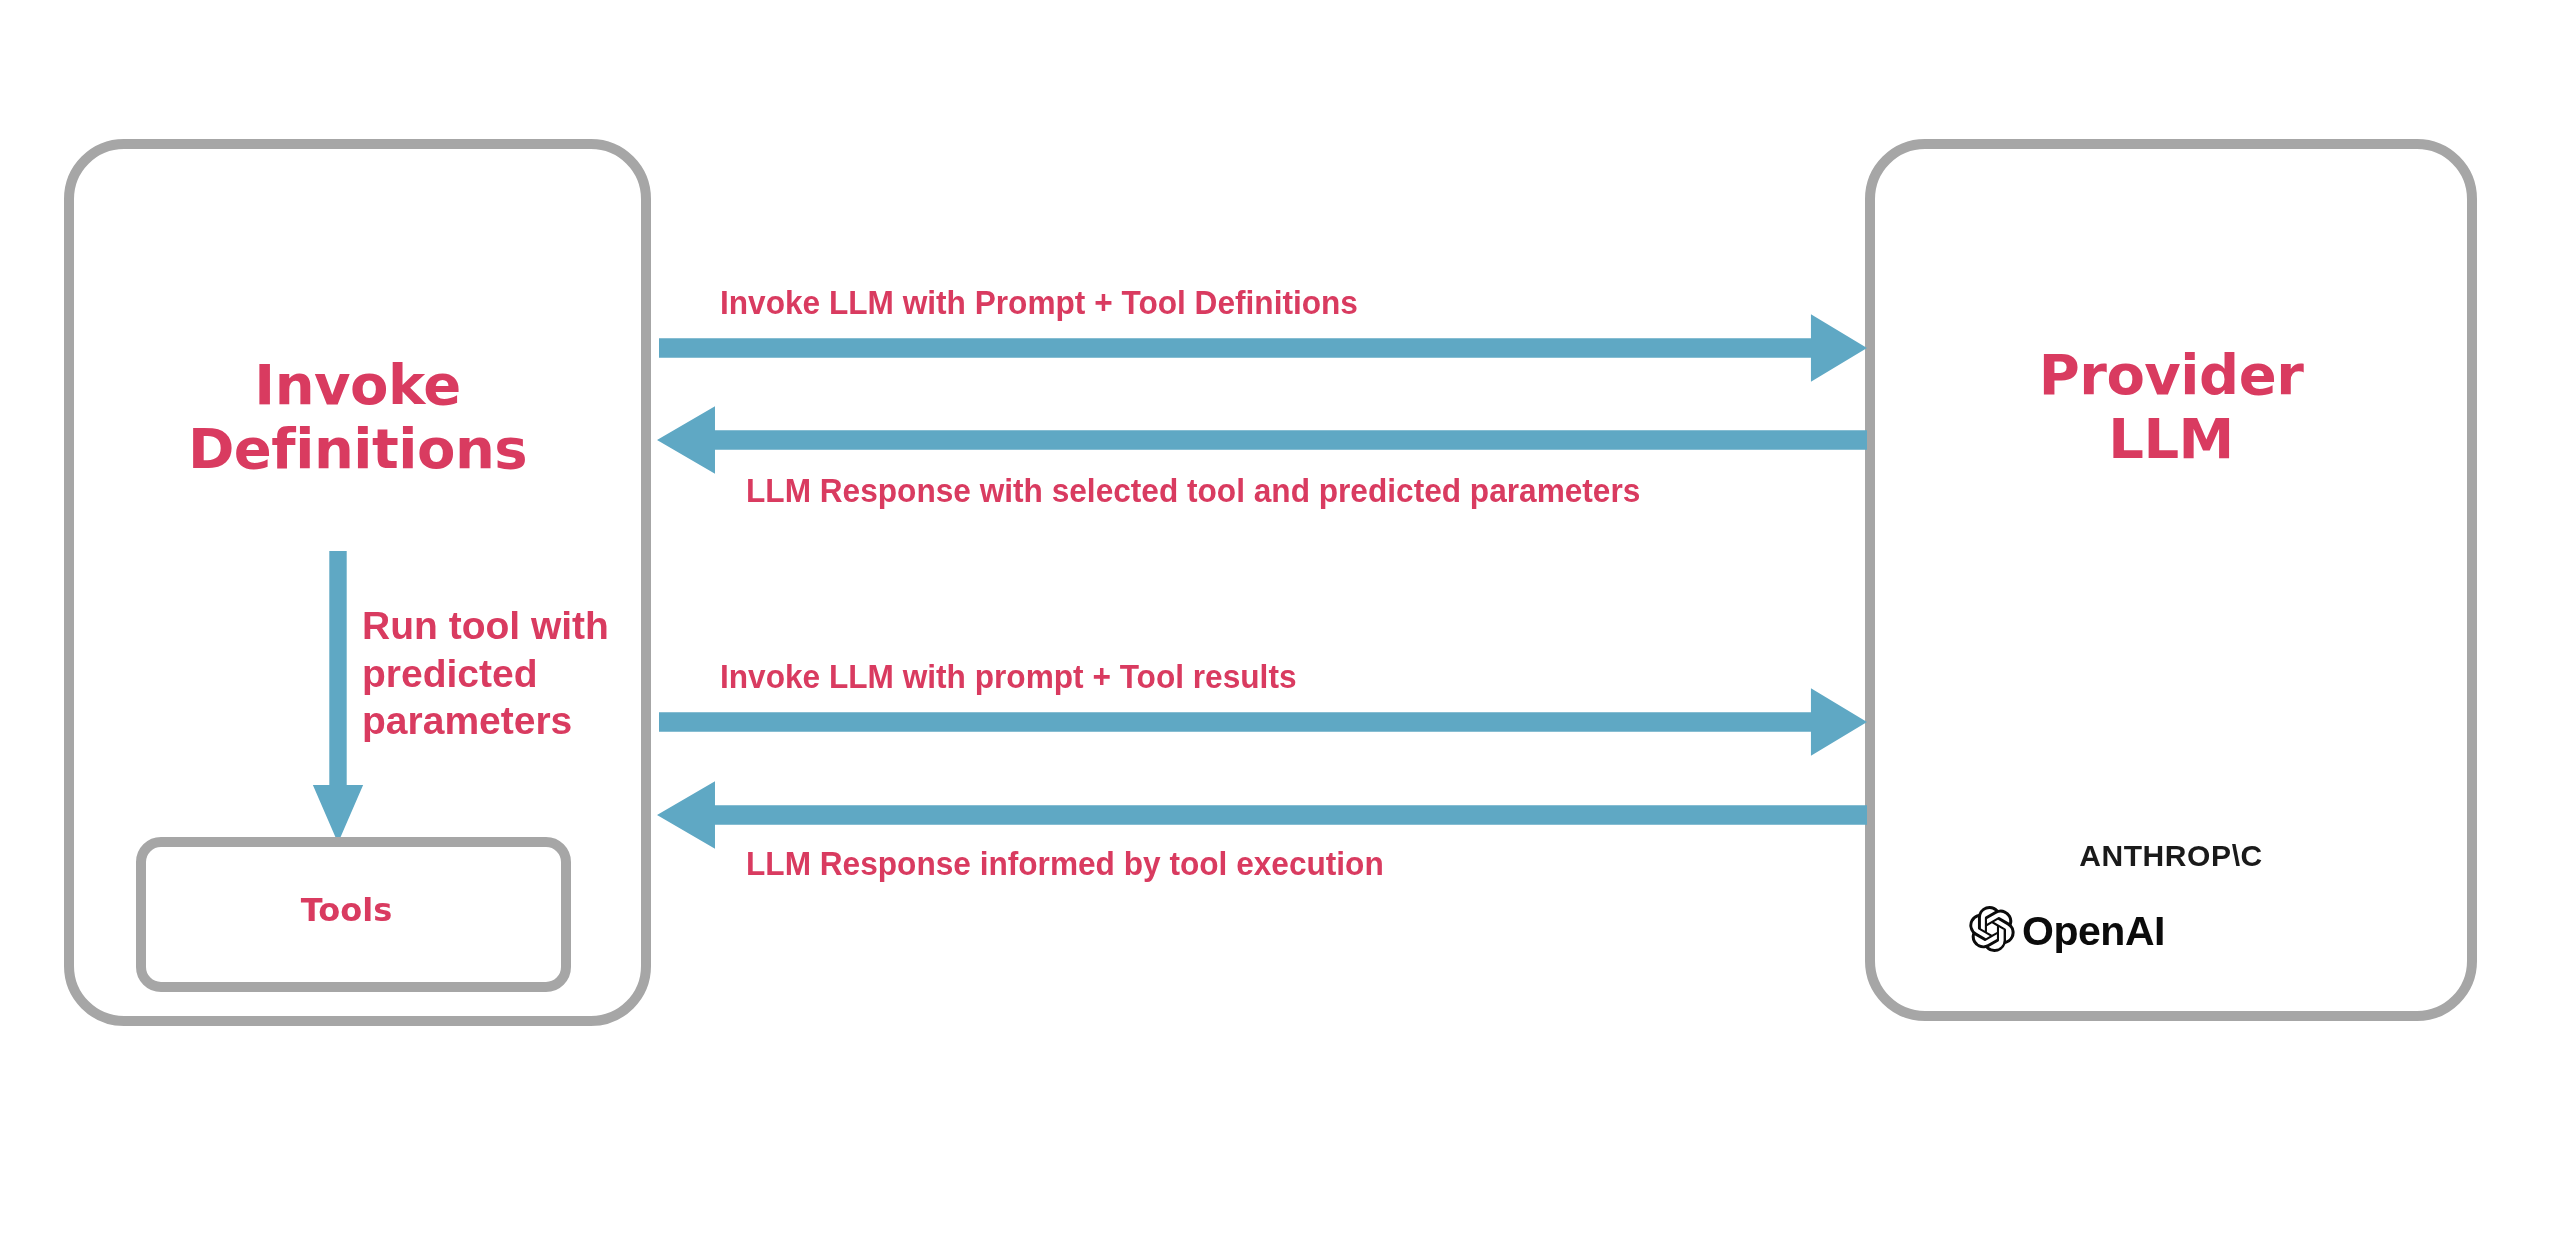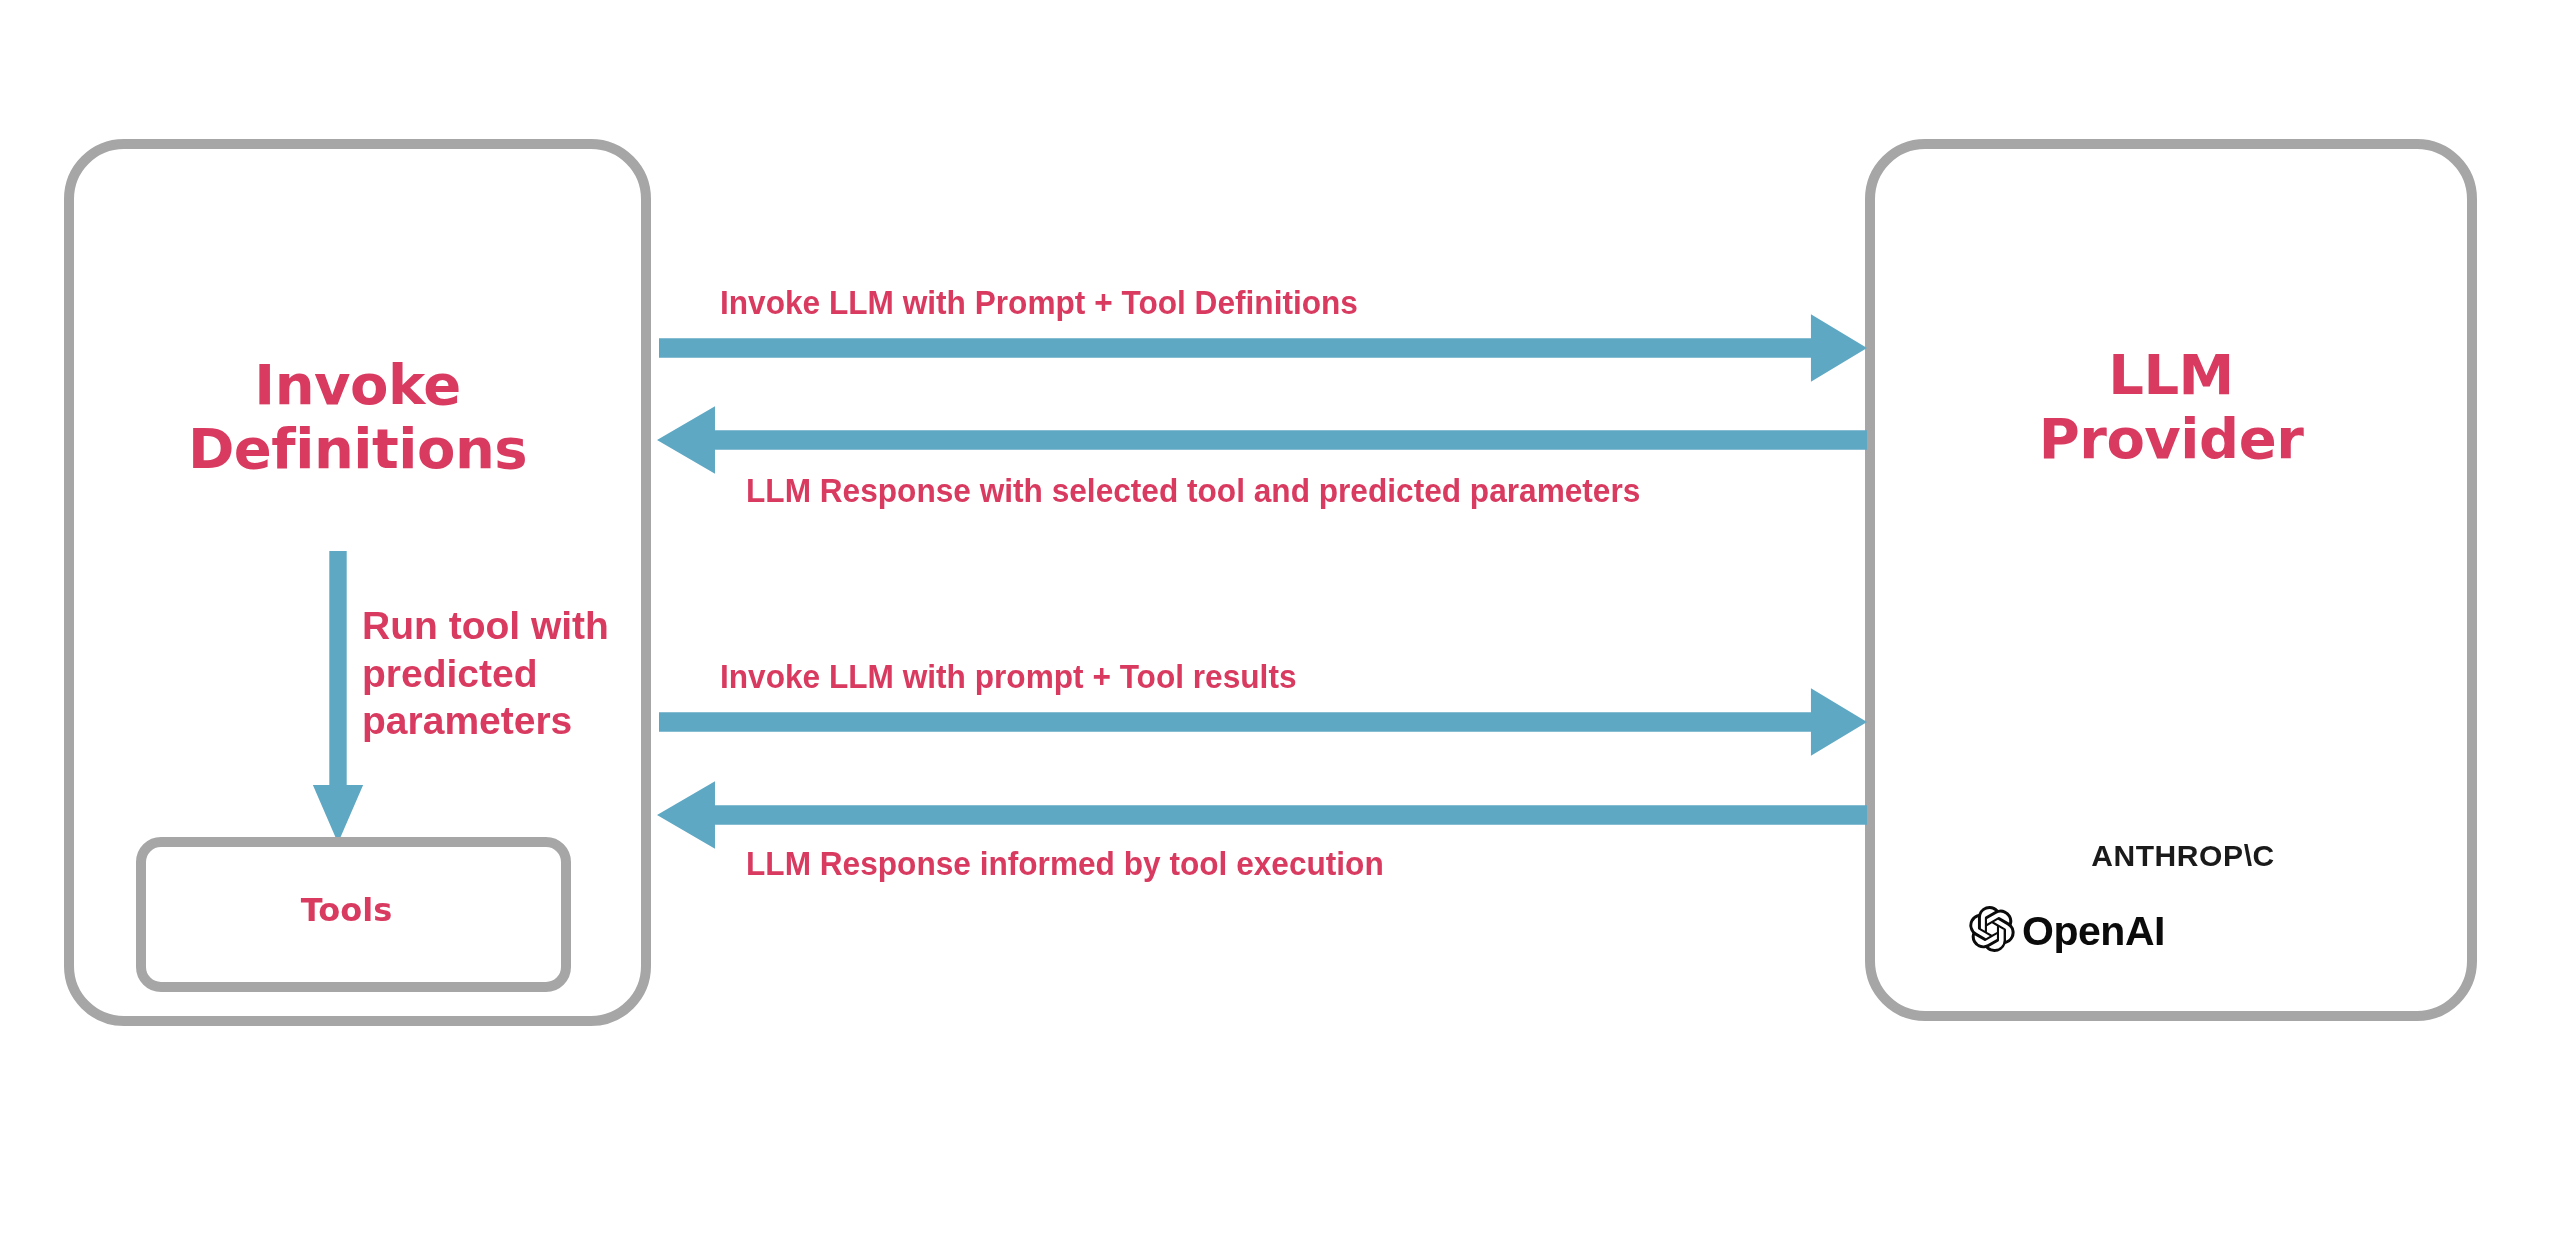--- a/index.html
+++ b/index.html
@@ -85,21 +85,20 @@
     position: absolute;
     left: 1865px;
     top: 839px;
     width: 612px;
     text-align: center;
     color: #1a1a1a;
     font-weight: 700;
     font-size: 30px;
     letter-spacing: 0.6px;
     font-family: "Liberation Sans", sans-serif;
-    padding-left: 12px;
   }
   #openai-logo {
     position: absolute;
     left: 1761px;
     top: 906px;
     width: 612px;
     display: flex;
     align-items: center;
     justify-content: center;
     gap: 7px;
@@ -177,22 +176,22 @@
   </div>
 
   <div id="run-tool-label">Run tool with predicted parameters</div>
 
   <div class="rbox" id="tools-box"></div>
   <div id="tools-label">Tools</div>
 
   <div class="rbox" id="provider-box"></div>
 
   <div class="box-title" id="provider-title">
+    <div>Provider</div>
     <div>LLM</div>
-    <div>Provider</div>
   </div>
 
   <div id="anthropic-logo">ANTHROP\C</div>
 
   <div id="openai-logo">
     <span>
       <svg width="46" height="46" viewBox="0 0 32 32" xmlns="http://www.w3.org/2000/svg">
         <path fill="#0b0b0b" d="M29.71 13.09a7.95 7.95 0 0 0-.68-6.53 8.04 8.04 0 0 0-8.66-3.86A8.05 8.05 0 0 0 14.3.02a8.04 8.04 0 0 0-7.67 5.57 7.96 7.96 0 0 0-5.32 3.86 8.05 8.05 0 0 0 .99 9.43 7.95 7.95 0 0 0 .68 6.53 8.04 8.04 0 0 0 8.66 3.86 7.96 7.96 0 0 0 6.01 2.68 8.04 8.04 0 0 0 7.67-5.58 7.96 7.96 0 0 0 5.32-3.86 8.05 8.05 0 0 0-.99-9.42ZM17.65 29.9a5.97 5.97 0 0 1-3.83-1.39l.19-.11 6.36-3.67a1.03 1.03 0 0 0 .52-.9v-8.97l2.69 1.56c.3.01.5.03.5.07v7.43a6 6 0 0 1-5.99 5.98ZM4.78 24.4a5.96 5.96 0 0 1-.72-4.02l.19.11 6.37 3.68c.32.18.71.18 1.03 0l7.78-4.49v3.11c0 .04-.02.07-.05.09l-6.44 3.72a6.01 6.01 0 0 1-8.16-2.2ZM3.1 10.53a5.97 5.97 0 0 1 3.13-2.63v7.56c0 .37.2.71.52.9l7.74 4.47-2.69 1.55a.1.1 0 0 1-.09 0L5.25 18.66a6 6 0 0 1-2.2-8.17Zm22.1 5.14-7.78-4.52 2.69-1.55a.1.1 0 0 1 .09 0l6.44 3.72a5.99 5.99 0 0 1-.92 10.8v-7.55a1.04 1.04 0 0 0-.52-.9Zm2.68-4.03-.19-.12-6.36-3.7a1.03 1.03 0 0 0-1.04 0L12.5 12.3V9.2c0-.04.01-.08.05-.1l6.44-3.71a5.99 5.99 0 0 1 8.89 6.2ZM11.03 17.16l-2.69-1.55a.1.1 0 0 1-.05-.08V8.11a5.99 5.99 0 0 1 9.82-4.6l-.19.1-6.36 3.68a1.03 1.03 0 0 0-.52.9l-.01 8.96Zm1.46-3.15L15.96 12l3.47 2v4l-3.47 2-3.47-2v-4Z"></path>
       </svg>
     </span>

